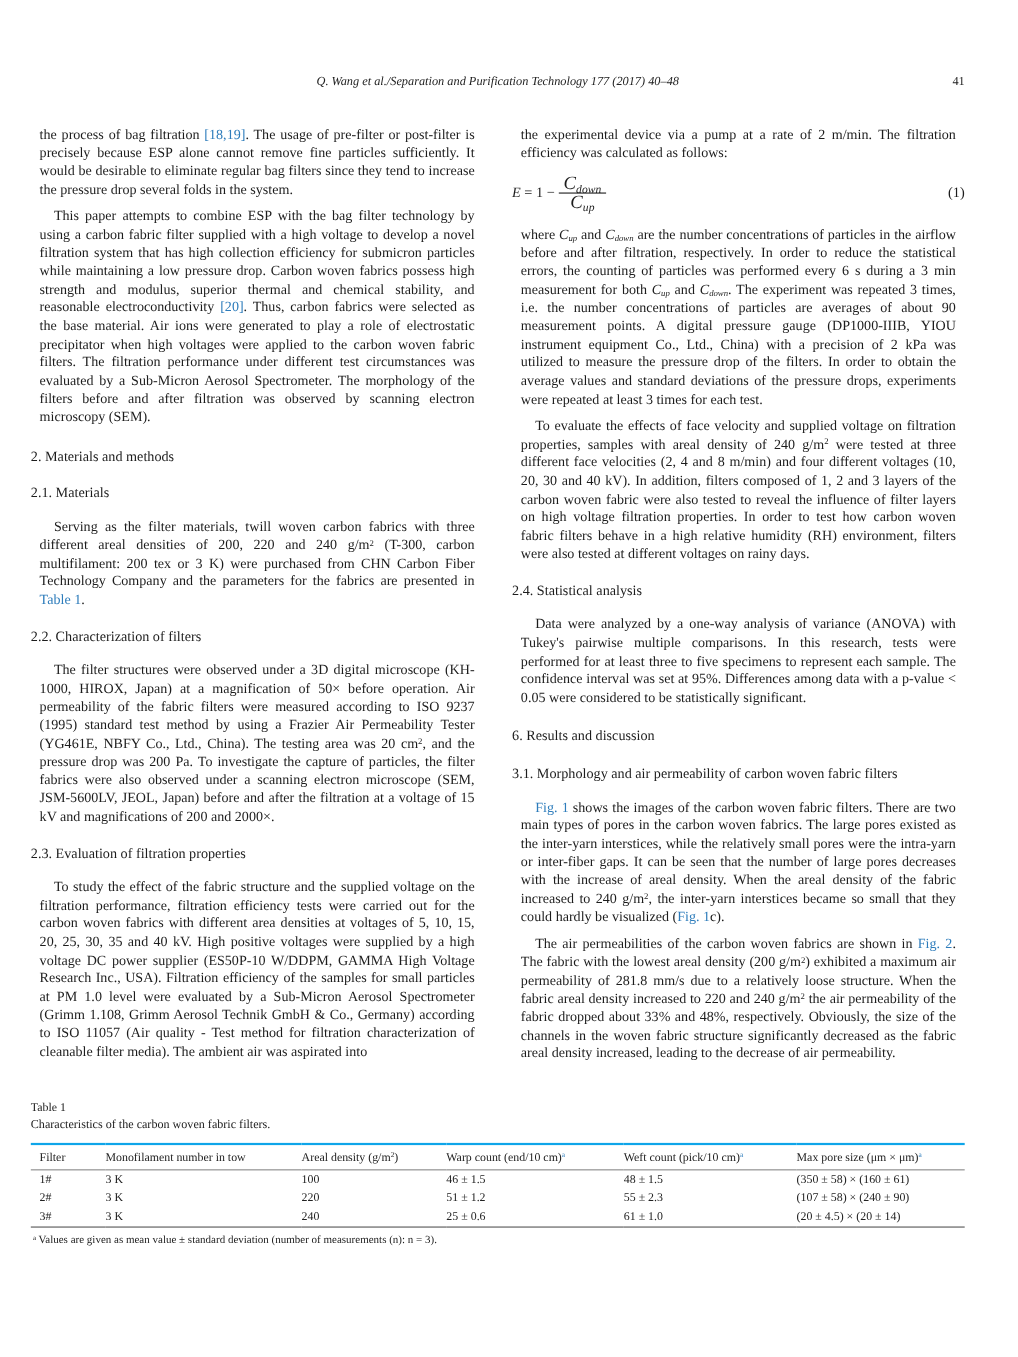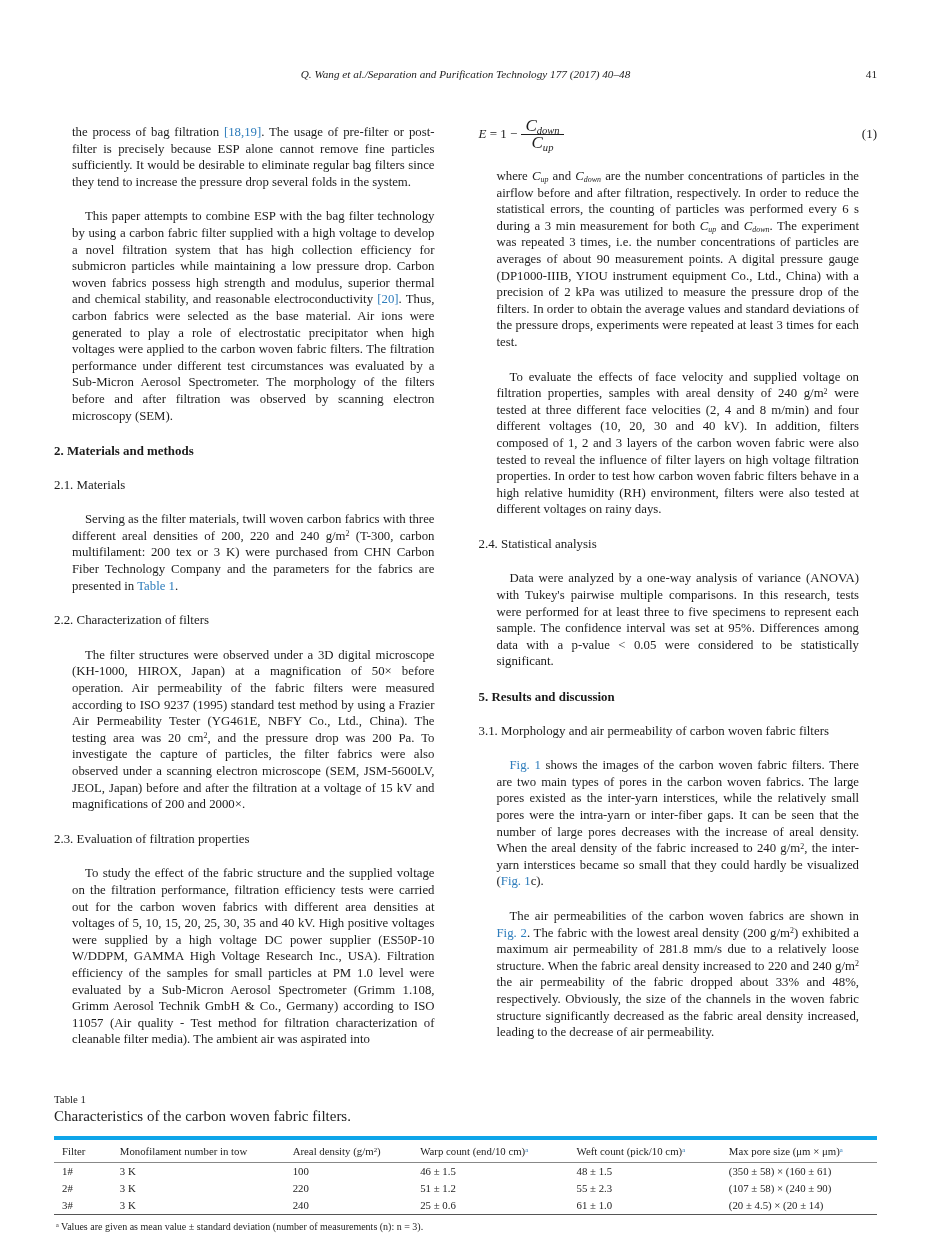--- a/index.html
+++ b/index.html
@@ -5,21 +5,21 @@
   * { box-sizing: border-box; margin: 0; padding: 0; }
   html, body { background: #ffffff; }
   body {
     width: 925px; height: 1234px;
     font-family: "Liberation Serif", serif;
     color: #1c1c1c;
     -webkit-font-smoothing: antialiased;
   }
   .page {
     width: 925px; height: 1234px;
-    padding: 68px 48px 0 54px;
+    padding: 68px 48px 0 28px;
     overflow: hidden;
     position: relative;
     background: #ffffff;
   }
   .header {
     position: relative;
     font-size: 11.2px;
     font-style: italic;
     text-align: center;
     color: #222;
@@ -30,24 +30,24 @@
     font-style: normal;
   }
   .columns { display: flex; gap: 26px; margin-top: 23px; }
   .col {
     flex: 1; min-width: 0;
     font-size: 12.8px;
     line-height: 16.6px;
     text-align: justify;
     hyphens: auto;
   }
-  .col p { margin: 18px; }
+  .col p { margin: 8px; }
   .col p.indent { text-indent: 13px; }
   h2.sec {
-    font-size: 12.9px; font-weight: bold;
+    font-size: 12.9px; font-weight: normal;
     margin: 19px 0 14px; text-align: left;
   }
   h3.subsec {
     font-size: 12.9px; font-weight: normal; 
     margin: 17px 0 14px; text-align: left;
   }
   .i { font-style: italic; }
   .sup, .suplink { font-size: 0.62em; position: relative; top: -0.45em; line-height: 0; }
   .sub, .isub { font-size: 0.62em; position: relative; top: 0.25em; line-height: 0; }
   .isub { font-style: italic; }
@@ -64,25 +64,25 @@
   .eq-frac {
     display: inline-flex; flex-direction: column; align-items: center;
     margin-left: 4px; font-size: 17px;
   }
   .eq-frac .num { border-bottom: 1px solid #1c1c1c; padding: 0 4px 1px; line-height: 14px; }
   .eq-frac .den { padding-top: 1px; line-height: 14px; }
   .eq-num { margin-left: auto; }
 
   .table-section { margin-top: 27px; color: #222; }
   .table-label { font-size: 10.8px; margin-bottom: 3px; }
-  .table-caption { font-size: 15px; margin-bottom: 11px; }
+  .table-caption { font-size: 11px; margin-bottom: 11px; }
   table {
     width: 100%; border-collapse: collapse; table-layout: fixed;
     font-size: 10.8px;
-    border-top: 4px solid #0ea5e9;
+    border-top: 2px solid #0ea5e9;
   }
   thead tr { border-bottom: 1px solid #888; }
   tbody { border-bottom: 1px solid #555; }
   th {
     text-align: left; font-weight: normal;
     padding: 5px 8px 5px 0; vertical-align: bottom;
   }
   td { padding: 2.5px 8px 2.5px 0; vertical-align: top; }
   th:first-child, td:first-child { padding-left: 8px; }
   .footnote { margin-top: 6px; font-size: 10px; color: #222; padding-left: 2px; }
@@ -103,33 +103,34 @@
         <p class="indent"><span>This paper attempts to combine ESP with the bag filter technology by using a carbon fabric filter supplied with a high voltage to develop a novel filtration system that has high collection efficiency for submicron particles while maintaining a low pressure drop. Carbon woven fabrics possess high strength and modulus, superior thermal and chemical stability, and reasonable electroconductivity </span><span class="link">[20]</span><span>. Thus, carbon fabrics were selected as the base material. Air ions were generated to play a role of electrostatic precipitator when high voltages were applied to the carbon woven fabric filters. The filtration performance under different test circumstances was evaluated by a Sub-Micron Aerosol Spectrometer. The morphology of the filters before and after filtration was observed by scanning electron microscopy (SEM).</span></p>
         <h2 class="sec">2. Materials and methods</h2>
         <h3 class="subsec">2.1. Materials</h3>
         <p class="indent"><span>Serving as the filter materials, twill woven carbon fabrics with three different areal densities of 200, 220 and 240 g/m</span><span class="sup">2</span><span> (T-300, carbon multifilament: 200 tex or 3 K) were purchased from CHN Carbon Fiber Technology Company and the parameters for the fabrics are presented in </span><span class="link">Table 1</span><span>.</span></p>
         <h3 class="subsec">2.2. Characterization of filters</h3>
         <p class="indent"><span>The filter structures were observed under a 3D digital microscope (KH-1000, HIROX, Japan) at a magnification of 50× before operation. Air permeability of the fabric filters were measured according to ISO 9237 (1995) standard test method by using a Frazier Air Permeability Tester (YG461E, NBFY Co., Ltd., China). The testing area was 20 cm</span><span class="sup">2</span><span>, and the pressure drop was 200 Pa. To investigate the capture of particles, the filter fabrics were also observed under a scanning electron microscope (SEM, JSM-5600LV, JEOL, Japan) before and after the filtration at a voltage of 15 kV and magnifications of 200 and 2000×.</span></p>
         <h3 class="subsec">2.3. Evaluation of filtration properties</h3>
         <p class="indent"><span>To study the effect of the fabric structure and the supplied voltage on the filtration performance, filtration efficiency tests were carried out for the carbon woven fabrics with different area densities at voltages of 5, 10, 15, 20, 25, 30, 35 and 40 kV. High positive voltages were supplied by a high voltage DC power supplier (ES50P-10 W/DDPM, GAMMA High Voltage Research Inc., USA). Filtration efficiency of the samples for small particles at PM 1.0 level were evaluated by a Sub-Micron Aerosol Spectrometer (Grimm 1.108, Grimm Aerosol Technik GmbH &amp; Co., Germany) according to ISO 11057 (Air quality - Test method for filtration characterization of cleanable filter media). The ambient air was aspirated into</span></p>
       </div>
     <div class="col" id="col-right">
+        <p><span>the experimental device via a pump at a rate of 2 m/min. The filtration efficiency was calculated as follows:</span></p>
         <div class="equation">
           <span><span class="i">E</span><span> = 1 − </span></span>
           <span class="eq-frac">
             <span class="num"><span class="i">C</span><span class="isub">down</span></span>
             <span class="den"><span class="i">C</span><span class="isub">up</span></span>
           </span>
           <span class="eq-num">(1)</span>
         </div>
         <p><span>where </span><span class="i">C</span><span class="isub">up</span><span> and </span><span class="i">C</span><span class="isub">down</span><span> are the number concentrations of particles in the airflow before and after filtration, respectively. In order to reduce the statistical errors, the counting of particles was performed every 6 s during a 3 min measurement for both </span><span class="i">C</span><span class="isub">up</span><span> and </span><span class="i">C</span><span class="isub">down</span><span>. The experiment was repeated 3 times, i.e. the number concentrations of particles are averages of about 90 measurement points. A digital pressure gauge (DP1000-IIIB, YIOU instrument equipment Co., Ltd., China) with a precision of 2 kPa was utilized to measure the pressure drop of the filters. In order to obtain the average values and standard deviations of the pressure drops, experiments were repeated at least 3 times for each test.</span></p>
         <p class="indent"><span>To evaluate the effects of face velocity and supplied voltage on filtration properties, samples with areal density of 240 g/m</span><span class="sup">2</span><span> were tested at three different face velocities (2, 4 and 8 m/min) and four different voltages (10, 20, 30 and 40 kV). In addition, filters composed of 1, 2 and 3 layers of the carbon woven fabric were also tested to reveal the influence of filter layers on high voltage filtration properties. In order to test how carbon woven fabric filters behave in a high relative humidity (RH) environment, filters were also tested at different voltages on rainy days.</span></p>
         <h3 class="subsec">2.4. Statistical analysis</h3>
         <p class="indent"><span>Data were analyzed by a one-way analysis of variance (ANOVA) with Tukey's pairwise multiple comparisons. In this research, tests were performed for at least three to five specimens to represent each sample. The confidence interval was set at 95%. Differences among data with a p-value &lt; 0.05 were considered to be statistically significant.</span></p>
-        <h2 class="sec">5. Results and discussion</h2>
+        <h2 class="sec">6. Results and discussion</h2>
         <h3 class="subsec">3.1. Morphology and air permeability of carbon woven fabric filters</h3>
         <p class="indent"><span class="link">Fig. 1</span><span> shows the images of the carbon woven fabric filters. There are two main types of pores in the carbon woven fabrics. The large pores existed as the inter-yarn interstices, while the relatively small pores were the intra-yarn or inter-fiber gaps. It can be seen that the number of large pores decreases with the increase of areal density. When the areal density of the fabric increased to 240 g/m</span><span class="sup">2</span><span>, the inter-yarn interstices became so small that they could hardly be visualized (</span><span class="link">Fig. 1</span><span>c).</span></p>
         <p class="indent"><span>The air permeabilities of the carbon woven fabrics are shown in </span><span class="link">Fig. 2</span><span>. The fabric with the lowest areal density (200 g/m</span><span class="sup">2</span><span>) exhibited a maximum air permeability of 281.8 mm/s due to a relatively loose structure. When the fabric areal density increased to 220 and 240 g/m</span><span class="sup">2</span><span> the air permeability of the fabric dropped about 33% and 48%, respectively. Obviously, the size of the channels in the woven fabric structure significantly decreased as the fabric areal density increased, leading to the decrease of air permeability.</span></p>
       </div>
   </main>
 
   <section class="table-section">
     <div class="table-label">Table 1</div>
     <div class="table-caption">Characteristics of the carbon woven fabric filters.</div>
     <table>

